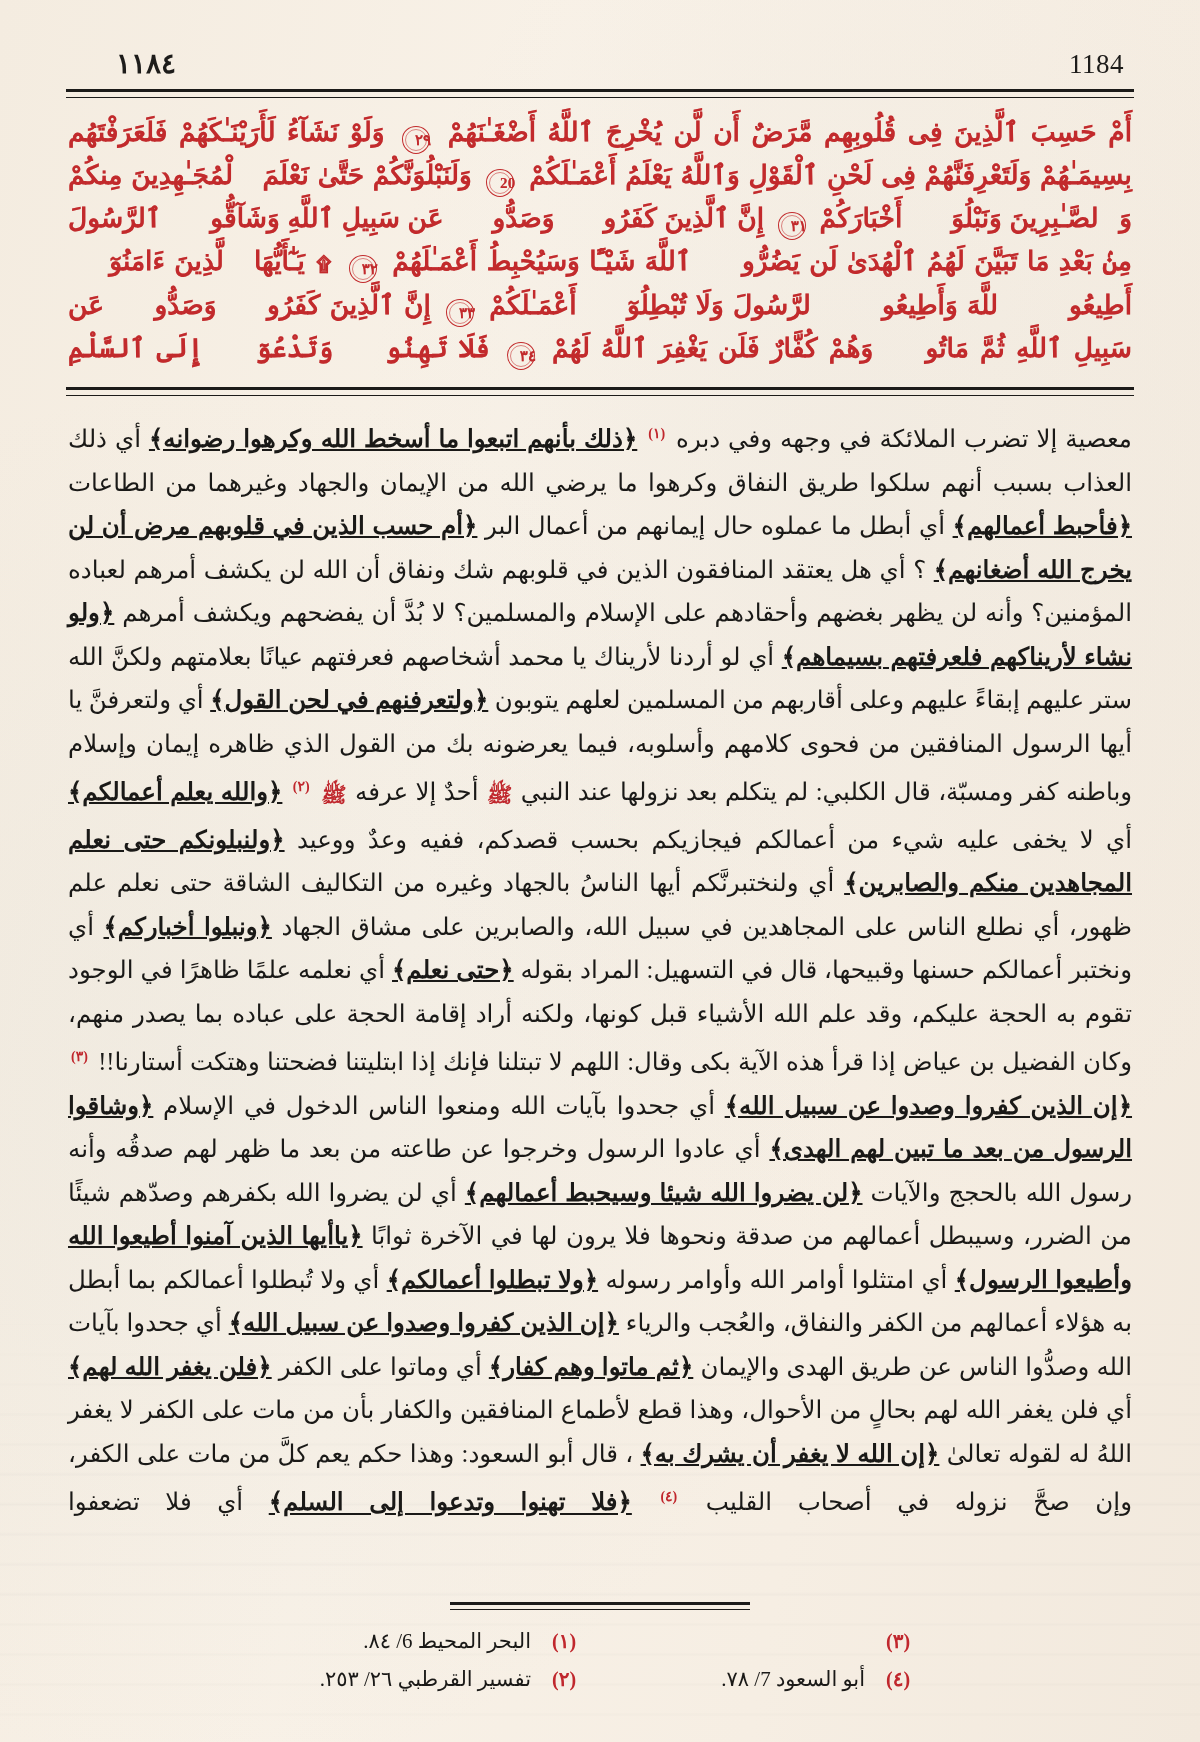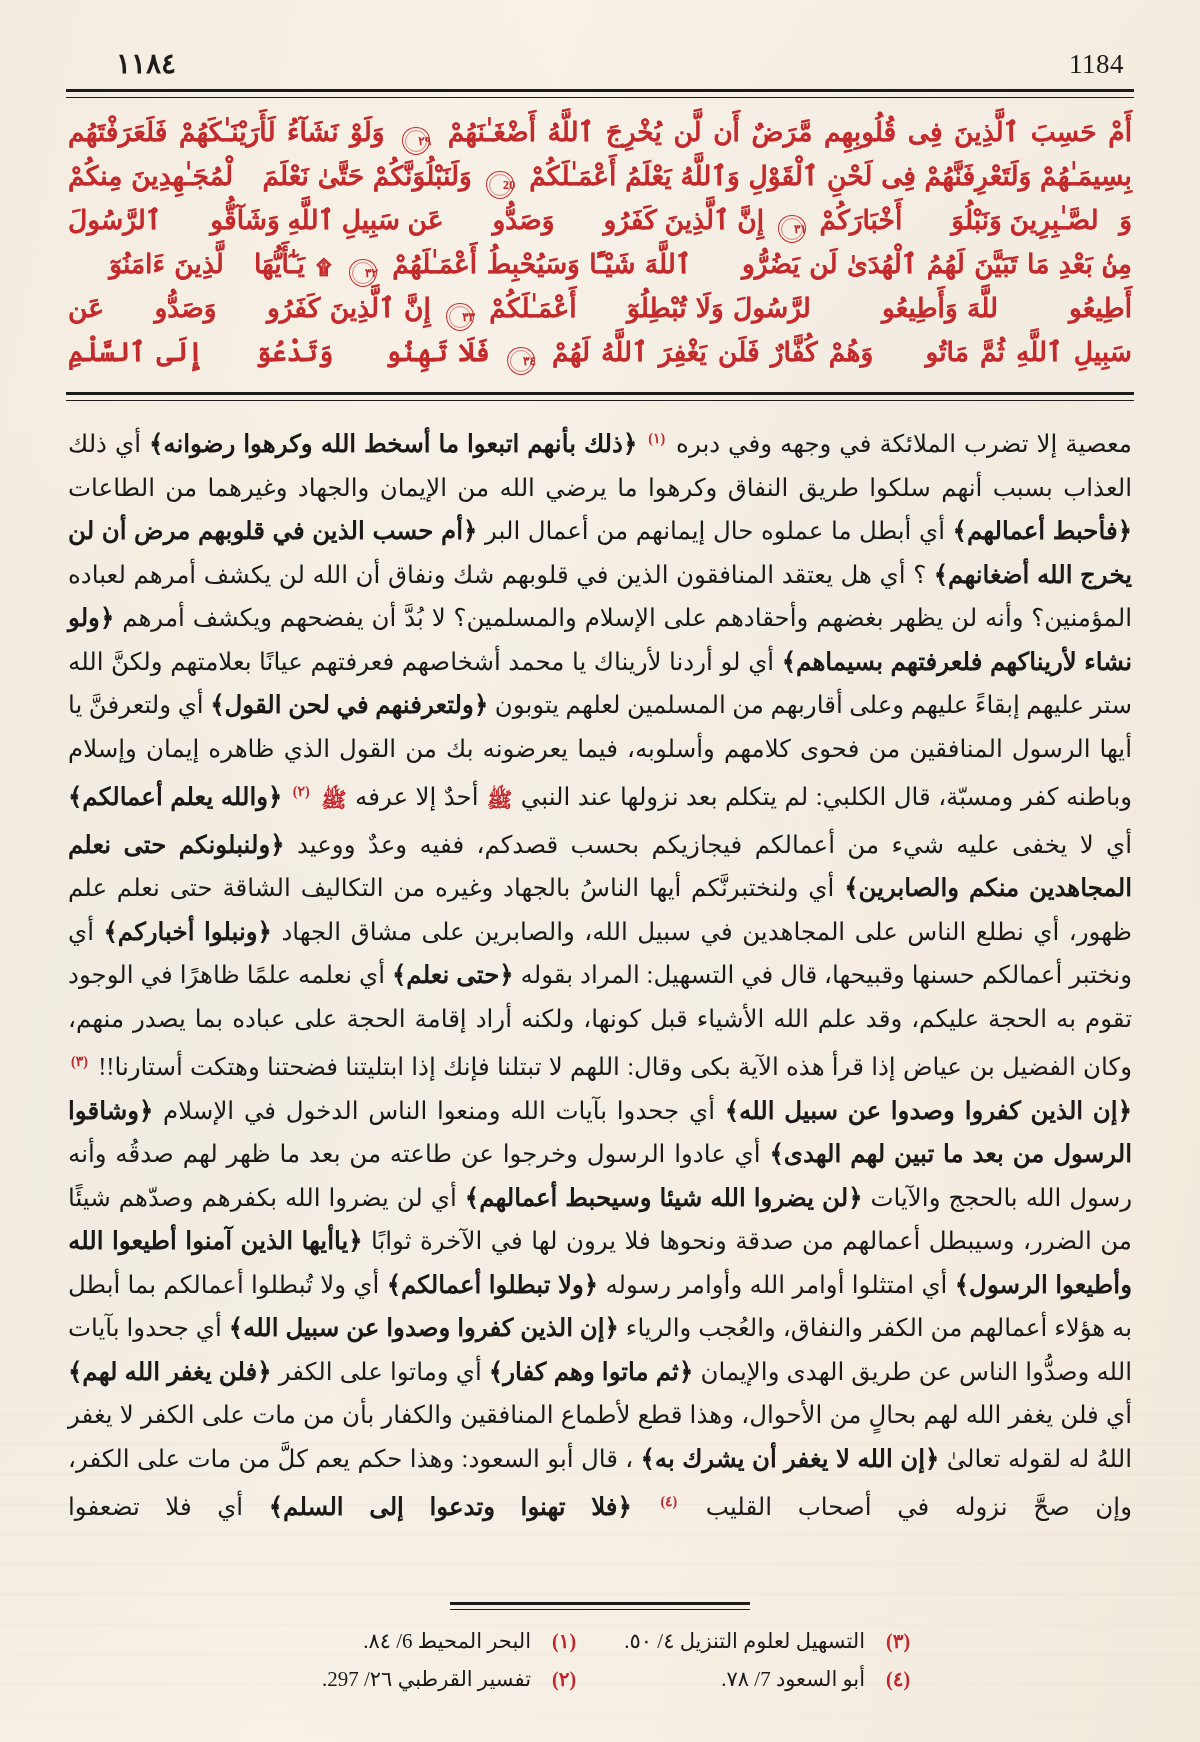--- a/index.html
+++ b/index.html
@@ -82,21 +82,21 @@
     letter-spacing:0.2px;
     text-shadow:0 0 .6px rgba(194,42,44,.45);
   }
   .quran p{margin:0;}
   .ayah{
     display:inline-block;
     position:relative;
     width:30px;height:30px;
     line-height:30px;
     text-align:center;
-    font-size:12px;
+    font-size:15px;
     font-weight:700;
     color:#c22a2c;
     vertical-align:-4px;
     margin:0 5px;
   }
   .ayah::before{
     content:"";
     position:absolute;
     left:1px;top:1px;right:1px;bottom:1px;
     border:1.6px solid #c22a2c;
@@ -132,20 +132,21 @@
     line-height:43.5px;
     text-align:justify;
     text-align-last:justify;
     letter-spacing:0px;
   }
   .body p{margin:0;}
   .q{
     font-weight:700;
     color:#1a1917;
     white-space:normal;
+    text-decoration:underline;
   }
   .fn{
     font-size:14px;
     color:#c0272d;
     vertical-align:super;
     font-weight:700;
     margin:0 3px;
     letter-spacing:0;
   }
   .salla{
@@ -225,32 +226,31 @@
   <div class="body">
     <p id="commentary-host"><span>معصية إلا تضرب الملائكة في وجهه وفي دبره</span> <span class="fn">(١)</span> <span class="q">﴿ذلك بأنهم اتبعوا ما أسخط الله وكرهوا رضوانه﴾</span> <span>أي ذلك العذاب بسبب أنهم سلكوا طريق النفاق وكرهوا ما يرضي الله من الإيمان والجهاد وغيرهما من الطاعات</span> <span class="q">﴿فأحبط أعمالهم﴾</span> <span>أي أبطل ما عملوه حال إيمانهم من أعمال البر</span> <span class="q">﴿أم حسب الذين في قلوبهم مرض أن لن يخرج الله أضغانهم﴾</span> <span>؟ أي هل يعتقد المنافقون الذين في قلوبهم شك ونفاق أن الله لن يكشف أمرهم لعباده المؤمنين؟ وأنه لن يظهر بغضهم وأحقادهم على الإسلام والمسلمين؟ لا بُدَّ أن يفضحهم ويكشف أمرهم</span> <span class="q">﴿ولو نشاء لأريناكهم فلعرفتهم بسيماهم﴾</span> <span>أي لو أردنا لأريناك يا محمد أشخاصهم فعرفتهم عيانًا بعلامتهم ولكنَّ الله ستر عليهم إبقاءً عليهم وعلى أقاربهم من المسلمين لعلهم يتوبون</span> <span class="q">﴿ولتعرفنهم في لحن القول﴾</span> <span>أي ولتعرفنَّ يا أيها الرسول المنافقين من فحوى كلامهم وأسلوبه، فيما يعرضونه بك من القول الذي ظاهره إيمان وإسلام وباطنه كفر ومسبّة، قال الكلبي: لم يتكلم بعد نزولها عند النبي</span> <span class="salla">ﷺ</span> <span>أحدٌ إلا عرفه</span> <span class="salla">ﷺ</span> <span class="fn">(٢)</span> <span class="q">﴿والله يعلم أعمالكم﴾</span> <span>أي لا يخفى عليه شيء من أعمالكم فيجازيكم بحسب قصدكم، ففيه وعدٌ ووعيد</span> <span class="q">﴿ولنبلونكم حتى نعلم المجاهدين منكم والصابرين﴾</span> <span>أي ولنختبرنَّكم أيها الناسُ بالجهاد وغيره من التكاليف الشاقة حتى نعلم علم ظهور، أي نطلع الناس على المجاهدين في سبيل الله، والصابرين على مشاق الجهاد</span> <span class="q">﴿ونبلوا أخباركم﴾</span> <span>أي ونختبر أعمالكم حسنها وقبيحها، قال في التسهيل: المراد بقوله</span> <span class="q">﴿حتى نعلم﴾</span> <span>أي نعلمه علمًا ظاهرًا في الوجود تقوم به الحجة عليكم، وقد علم الله الأشياء قبل كونها، ولكنه أراد إقامة الحجة على عباده بما يصدر منهم، وكان الفضيل بن عياض إذا قرأ هذه الآية بكى وقال: اللهم لا تبتلنا فإنك إذا ابتليتنا فضحتنا وهتكت أستارنا!!</span> <span class="fn">(٣)</span> <span class="q">﴿إن الذين كفروا وصدوا عن سبيل الله﴾</span> <span>أي جحدوا بآيات الله ومنعوا الناس الدخول في الإسلام</span> <span class="q">﴿وشاقوا الرسول من بعد ما تبين لهم الهدى﴾</span> <span>أي عادوا الرسول وخرجوا عن طاعته من بعد ما ظهر لهم صدقُه وأنه رسول الله بالحجج والآيات</span> <span class="q">﴿لن يضروا الله شيئا وسيحبط أعمالهم﴾</span> <span>أي لن يضروا الله بكفرهم وصدّهم شيئًا من الضرر، وسيبطل أعمالهم من صدقة ونحوها فلا يرون لها في الآخرة ثوابًا</span> <span class="q">﴿ياأيها الذين آمنوا أطيعوا الله وأطيعوا الرسول﴾</span> <span>أي امتثلوا أوامر الله وأوامر رسوله</span> <span class="q">﴿ولا تبطلوا أعمالكم﴾</span> <span>أي ولا تُبطلوا أعمالكم بما أبطل به هؤلاء أعمالهم من الكفر والنفاق، والعُجب والرياء</span> <span class="q">﴿إن الذين كفروا وصدوا عن سبيل الله﴾</span> <span>أي جحدوا بآيات الله وصدُّوا الناس عن طريق الهدى والإيمان</span> <span class="q">﴿ثم ماتوا وهم كفار﴾</span> <span>أي وماتوا على الكفر</span> <span class="q">﴿فلن يغفر الله لهم﴾</span> <span>أي فلن يغفر الله لهم بحالٍ من الأحوال، وهذا قطع لأطماع المنافقين والكفار بأن من مات على الكفر لا يغفر اللهُ له لقوله تعالىٰ</span> <span class="q">﴿إن الله لا يغفر أن يشرك به﴾</span> <span>، قال أبو السعود: وهذا حكم يعم كلَّ من مات على الكفر، وإن صحَّ نزوله في أصحاب القليب</span> <span class="fn">(٤)</span> <span class="q">﴿فلا تهنوا وتدعوا إلى السلم﴾</span> <span>أي فلا تضعفوا</span> </p>
   </div>
 
   <div class="fnote-wrap">
     <div class="fnote-rule"></div>
     <div class="fnote-grid">
       <div class="fcol colA">
         <div class="frow">
           <span class="fmark">(٣)</span>
-          <span>التسهيل لعلوم التنزيل ٤/ ٥٠.</span>
         </div>
         <div class="frow">
           <span class="fmark">(٤)</span>
           <span>أبو السعود 7/ ٧٨.</span>
         </div>
       </div>
       <div class="fcol colB">
         <div class="frow">
           <span class="fmark">(١)</span>
           <span>البحر المحيط 6/ ٨٤.</span>
         </div>
         <div class="frow">
           <span class="fmark">(٢)</span>
-          <span>تفسير القرطبي ٢٦/ 297.</span>
+          <span>تفسير القرطبي ٢٦/ ٢٥٣.</span>
         </div>
       </div>
     </div>
   </div>
 </div>
 
 </body></html>

